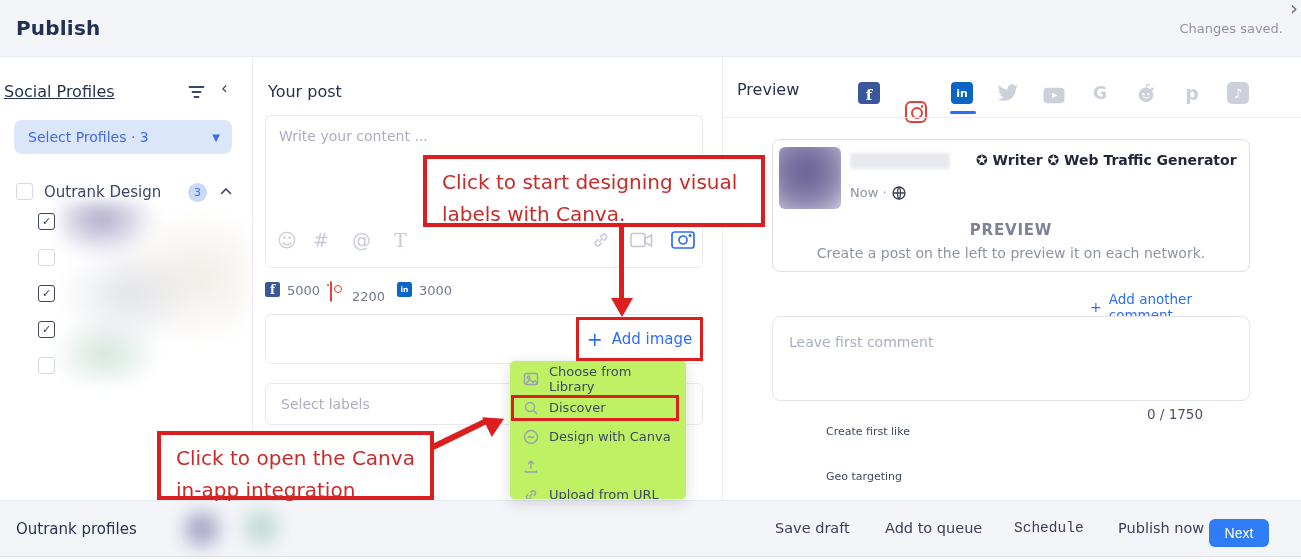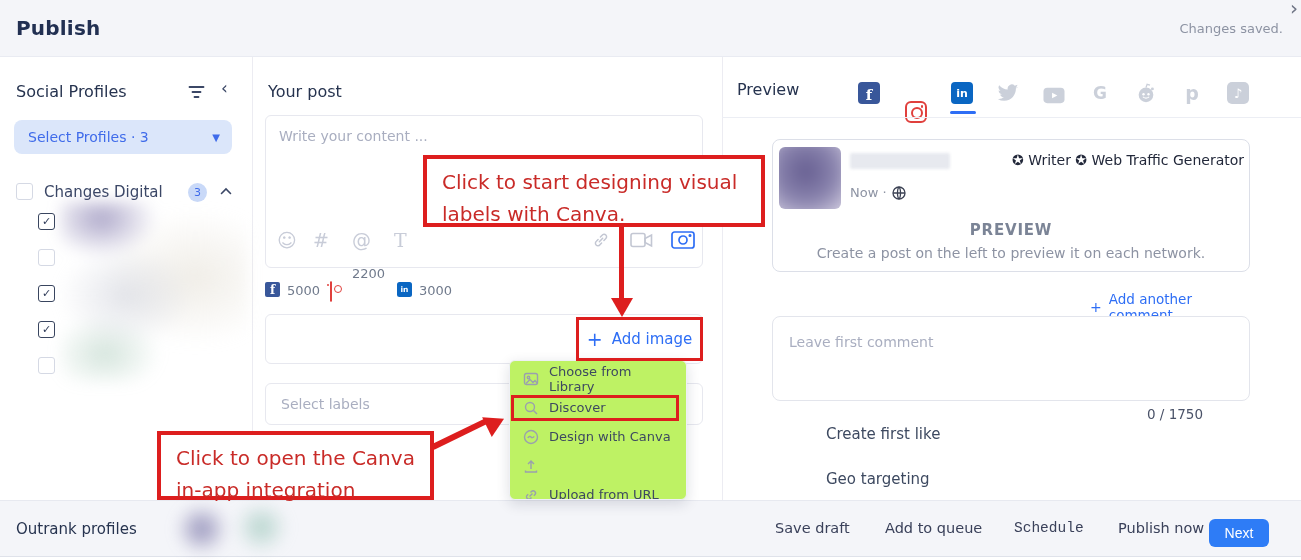--- a/index.html
+++ b/index.html
@@ -81,29 +81,29 @@
   .gray-letter { color:#cbd0da; font-weight:700; font-size:17px; }
   .tt-tab { background:#cbd0da; border-radius:5px; color:#fff; font-size:13px; font-weight:700; }
   .active-underline { left:950px; top:111px; width:26px; height:3px; background:#2e6ef5; border-radius:2px; }
 
   
   .pcard { left:772px; top:139px; width:478px; height:133px; border:1px solid #dcdfe8; border-radius:8px; background:#fff; }
   .avatar-wrap { left:779px; top:147px; width:62px; height:62px; border-radius:6px; overflow:hidden; }
   .avatar-blur { width:100%; height:100%; transform:scale(1.35);
     background:radial-gradient(circle at 45% 42%, #655d90 0%, #8a84ae 45%, #c9c4da 78%, #efeef4 100%); filter:blur(5px); }
   .name-blur { left:850px; top:153px; width:100px; height:16px; background:#e7e9ef; border-radius:2px; filter:blur(1.5px); }
-  .headline { left:1012px; top:152px; font-size:14px; font-weight:400; color:#22283a;text-align:right; }
+  .headline { left:976px; top:152px; font-size:14px; font-weight:700; color:#22283a;text-align:right; }
   .meta { left:850px; top:185px; font-size:13px; color:#8d93a3; display:flex; align-items:center; gap:5px; }
   .pv-heading { left:772px; top:221px; width:478px; text-align:center; font-size:15px; font-weight:600; color:#7b8496; letter-spacing:.8px; }
   .pv-body { left:772px; top:245px; width:478px; text-align:center; font-size:14px; color:#8d93a3; }
 
   .blue-link { color:#2e6ef5; }
   .toggle { width:41px; height:21px; border-radius:11px; background:#8f95aa; position:relative; cursor:pointer; }
   .toggle .knob { position:absolute; width:17px; height:17px; border-radius:50%; background:#fff; left:2px; top:2px; }
-  .toggle-label { font-size:15px; color:#3d4960; }
+  .toggle-label { font-size:11px; color:#3d4960; }
   .radio-label { font-size:14.5px; color:#3a415a; }
   .next-btn { left:1209px; top:519px; width:60px; height:28px; background:#2e7cf6; border-radius:6px; color:#fff; font-size:14px; display:flex; align-items:center; justify-content:center; cursor:pointer; border:none; }
   .blur-strip { left:172px; top:505px; width:124px; height:48px;
     background:
       radial-gradient(38px 38px at 24% 50%, rgba(110,105,160,.7), transparent 70%),
       radial-gradient(38px 38px at 72% 46%, rgba(140,190,175,.6), transparent 70%);
     filter:blur(7px); }
 
   svg { display:block; }
 </style>
@@ -116,36 +116,36 @@
   <div class="abs bar top-bar"></div>
   <div class="abs page-title">Publish</div>
   <div class="abs save-status">Changes saved.</div>
   <div class="abs corner-chev">›</div>
 
   
   <div class="abs vdiv" style="left:252px;"></div>
   <div class="abs vdiv" style="left:722px;"></div>
 
   
-  <div class="abs section-title" style="left:16px;top:82px;">Social Profiles</div>
+  <div class="abs section-title" style="left:4px;top:82px;text-decoration:underline;">Social Profiles</div>
   <span class="abs" style="left:188px;top:85px;">
     <svg width="17" height="14" viewBox="0 0 17 14">
         <path d="M1.5 2h14M4.5 7h8M6.5 12h4" stroke="#3b4766" stroke-width="1.8" stroke-linecap="round" fill="none"></path>
       </svg>
   </span>
   <span class="abs" style="left:221px;top:78px;font-size:17px;color:#3b4766;">‹</span>
 
   <div class="abs pill">
     <span class="pill-label">Select Profiles · 3</span>
     <span class="pill-caret">▼</span>
   </div>
 
   
   <span class="abs cb" style="left:16px;top:183px;"></span>
-  <span class="abs" style="left:44px;top:183px;font-size:15px;color:#3b4766;">Changes Digital</span>
+  <span class="abs" style="left:44px;top:183px;font-size:15px;color:#3b4766;">Outrank Design</span>
   <span class="abs badge" style="left:188px;top:183px;">3</span>
   <span class="abs" style="left:220px;top:187px;">
     <svg width="12" height="8" viewBox="0 0 12 8">
         <path d="M1.5 6.5L6 2l4.5 4.5" stroke="#3b4766" stroke-width="1.6" fill="none" stroke-linecap="round"></path>
       </svg>
   </span>
 
   
   <div class="abs blur-block"></div>
   <span class="abs cb checked" style="left:38px;top:213px;"></span>
@@ -182,21 +182,21 @@
         <rect x="1" y="2" width="22" height="16" rx="2.5"></rect>
         <circle cx="12" cy="10" r="4"></circle>
         <circle cx="19" cy="5.5" r="0.7" fill="#2e6ef5"></circle>
       </svg>
   </span>
 
   
   <span class="abs cnt-ic fb-sq" style="left:265px;top:282px;">f</span>
   <span class="abs cnt-num" style="left:287px;top:283px;">5000</span>
   <span class="abs cnt-ic ig-sq" style="left:330px;top:282px;"></span>
-  <span class="abs cnt-num" style="left:352px;top:266px;">2200</span>
+  <span class="abs cnt-num" style="left:352px;top:289px;">2200</span>
   <span class="abs cnt-ic li-sq" style="left:397px;top:282px;">in</span>
   <span class="abs cnt-num" style="left:419px;top:283px;">3000</span>
 
   
   <div class="abs card" style="left:265px;top:314px;width:438px;height:50px;"></div>
   <div class="abs red-box" style="left:576px;top:317px;width:127px;height:44px;display:flex;align-items:center;justify-content:center;gap:9px;z-index:6;">
     <span style="color:#2e6ef5;font-size:19px;font-weight:500;">+</span>
     <span style="color:#2e6ef5;font-size:15px;font-weight:500;">Add image</span>
   </div>
 

